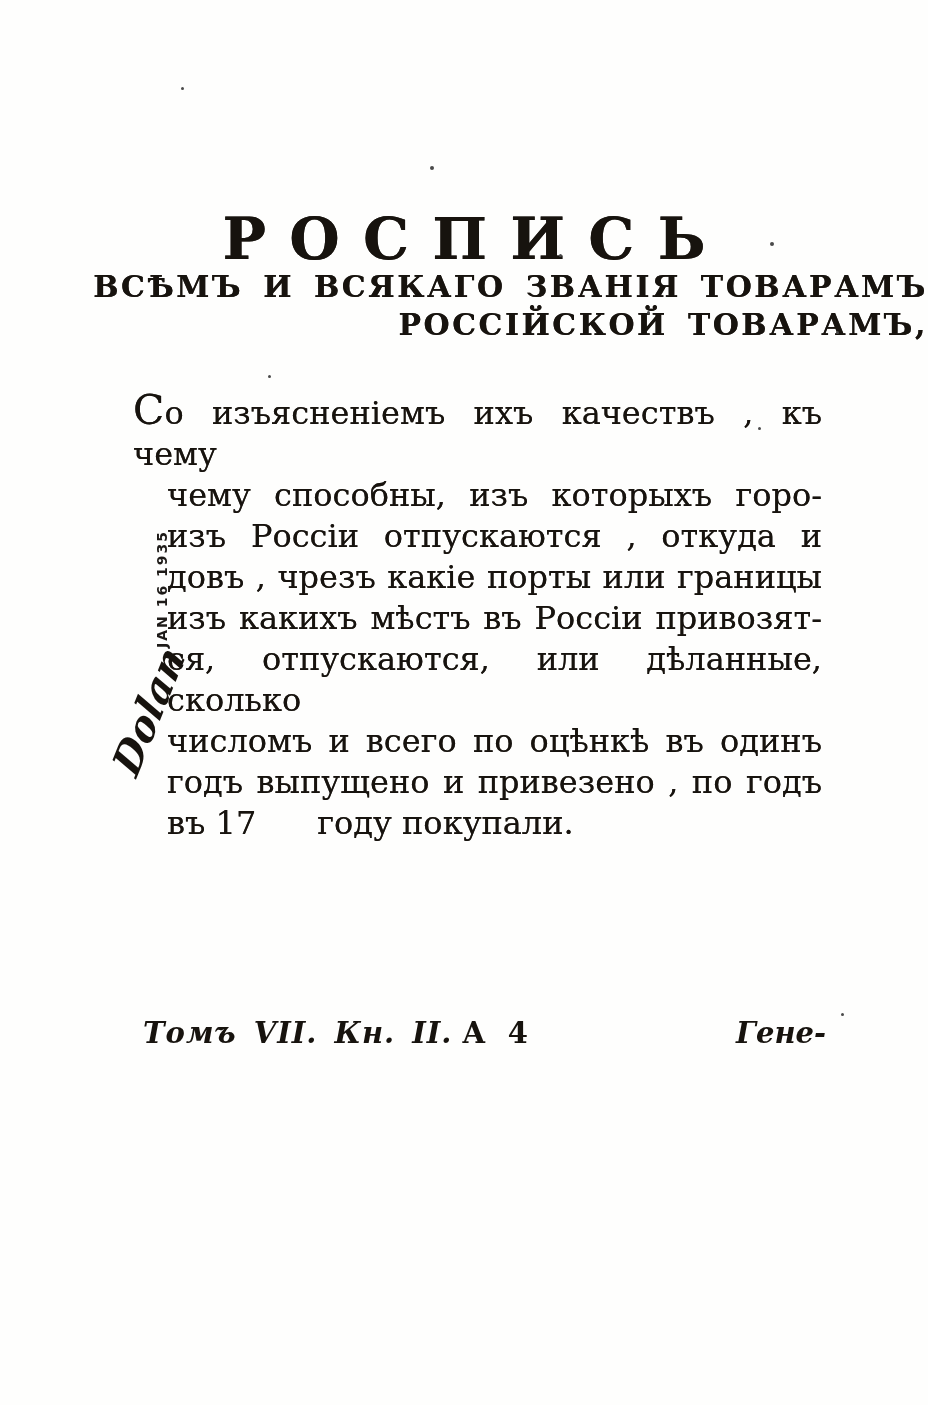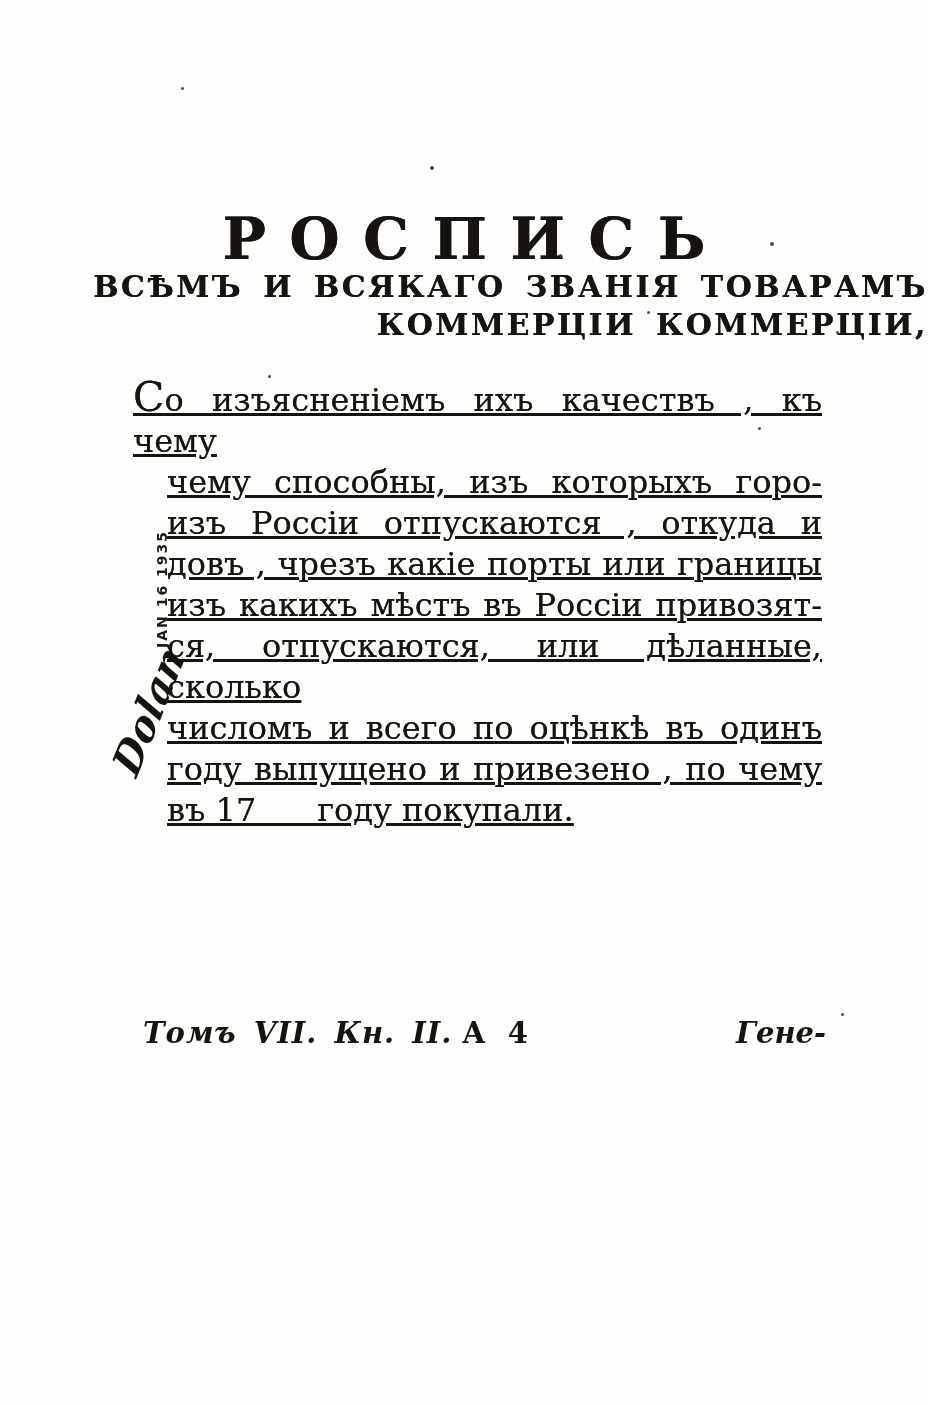--- a/index.html
+++ b/index.html
@@ -39,25 +39,24 @@
     font-weight: bold;
     letter-spacing: 2.5px;
     word-spacing: 7px;
     line-height: 38px;
     text-shadow: 0 0 0.5px rgba(20,15,10,0.8);
   }
 
   
   .body-text {
     position: absolute;
-    top: 377px; left: 133px; width: 689px;
+    top: 390px; left: 133px; width: 689px;
     font-size: 32px;
     line-height: 41px;
     text-shadow: 0 0 0.5px rgba(20,15,10,0.75);
-    text-decoration: underline;
   }
   .bline {
     text-align: justify;
     text-align-last: justify;
   }
   .bline.indent { padding-left: 34px; }
   .bline.last {
     text-align: center;
     text-align-last: left;
     white-space: pre-wrap;
@@ -129,32 +128,32 @@
 </style>
 </head>
 <body>
 
 <div class="page">
 
   <h1 class="title">РОСПИСЬ</h1>
 
   <div class="subtitle">
     <div>ВСѢМЪ И ВСЯКАГО ЗВАНІЯ ТОВАРАМЪ</div>
-    <div>КОММЕРЦІИ КОММЕРЦІИ,</div>
+    <div>РОССІЙСКОЙ ТОВАРАМЪ,</div>
   </div>
 
   <div class="body-text">
     <div class="bline"><span class="drop-initial">С</span><span>о изъясненіемъ ихъ качествъ , къ чему</span></div>
     <div class="bline indent">чему способны, изъ которыхъ горо-</div>
     <div class="bline indent">изъ Россіи отпускаются , откуда и</div>
     <div class="bline indent">довъ , чрезъ какіе порты или границы</div>
     <div class="bline indent">изъ какихъ мѣстъ въ Россіи привозят-</div>
     <div class="bline indent">ся, отпускаются, или дѣланные, сколько</div>
     <div class="bline indent">числомъ и всего по оцѣнкѣ въ одинъ</div>
-    <div class="bline indent">году выпущено и привезено , по чему</div>
+    <div class="bline indent">годъ выпущено и привезено , по годъ</div>
     <div class="bline indent last">въ 17      году покупали.</div>
   </div>
 
   <div class="stamp">JAN 16 1935</div>
 
   <div class="handwriting">Dolan</div>
 
   <div class="footer">
     <span class="volume">Томъ VII. Кн. II.</span>
     <span class="sig">А 4</span>

